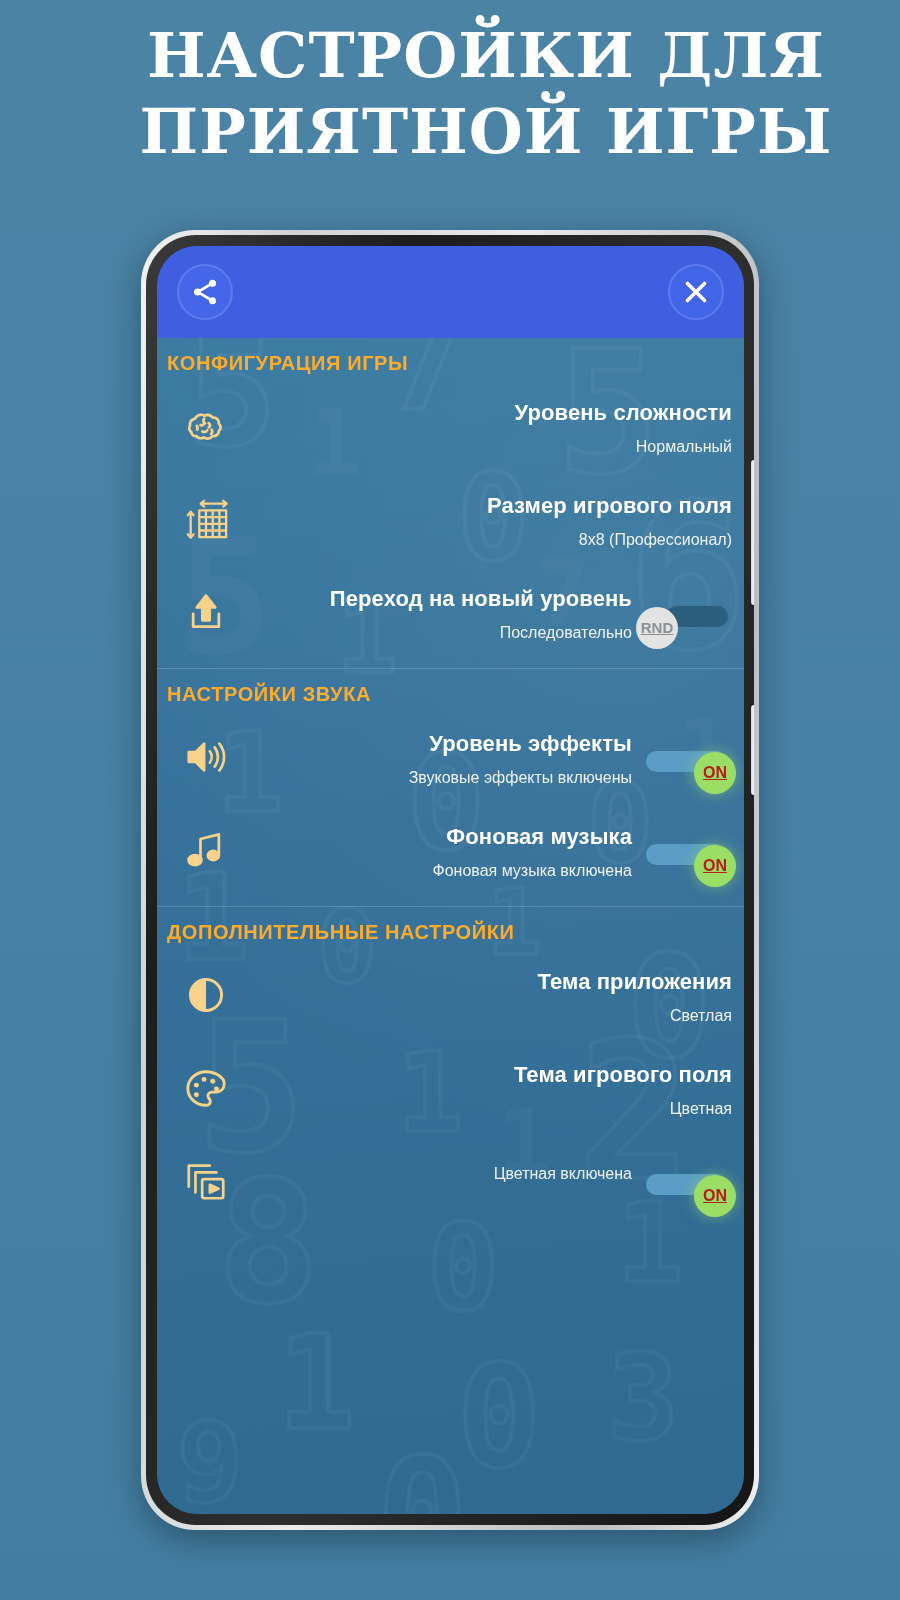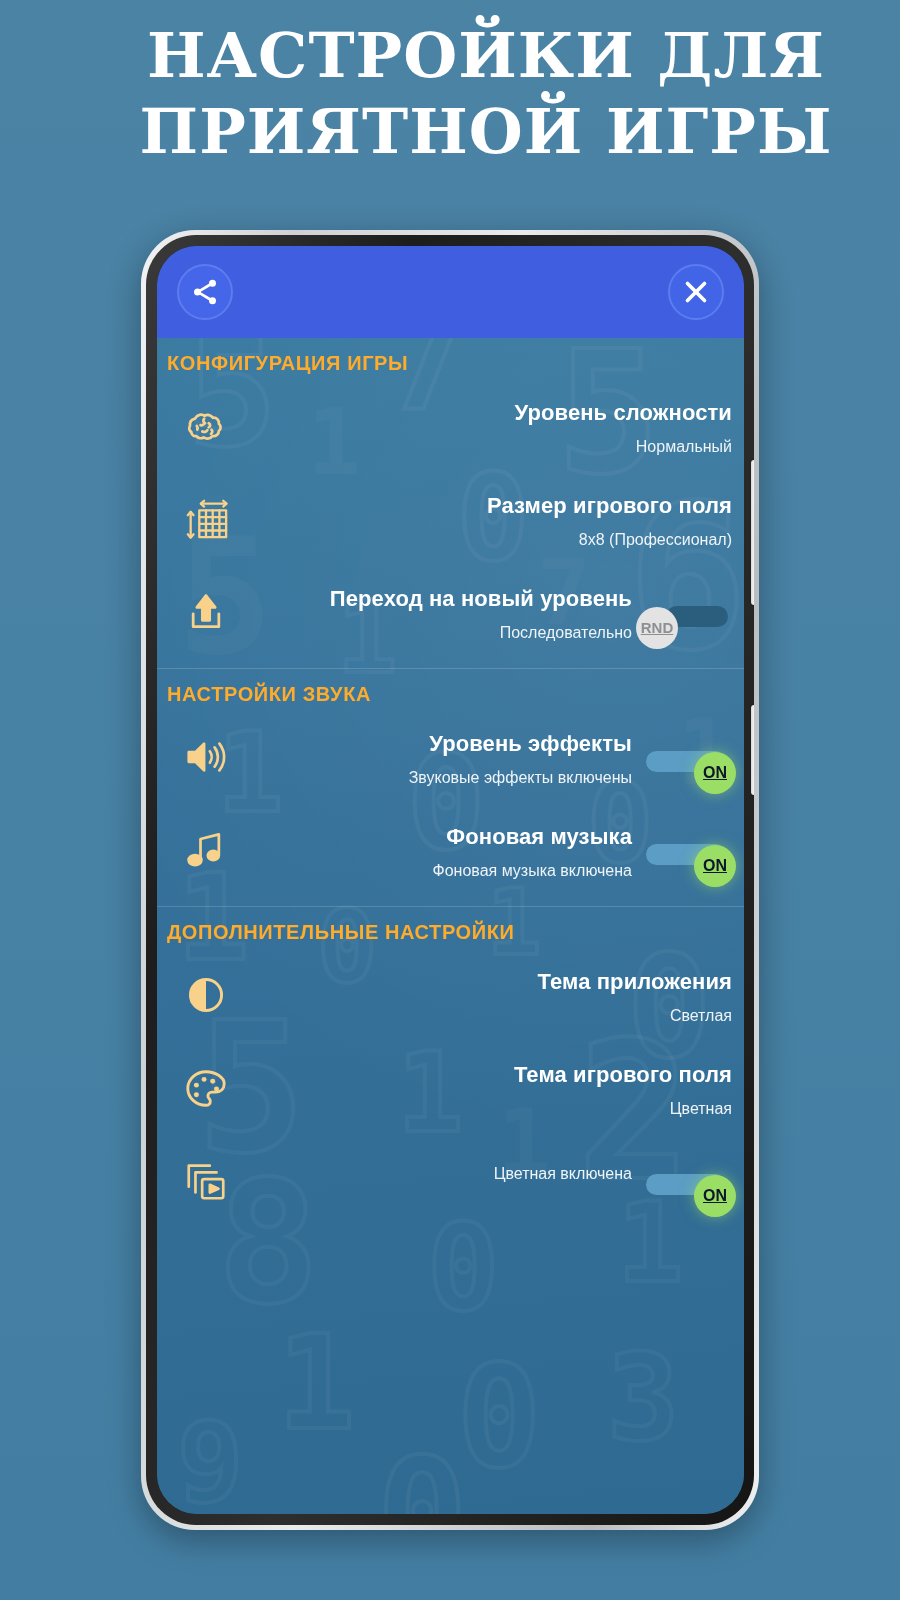--- a/index.html
+++ b/index.html
@@ -182,21 +182,21 @@
     top: 11px;
     width: 42px; height: 42px;
     border-radius: 50%;
     display: flex; align-items: center; justify-content: center;
     font-size: 16px; font-weight: bold; text-decoration: underline;
   }
   .toggle.on .track { background: #5b9dc4; }
   .toggle.on .knob {
     right: -4px;
     background: #9ade66;
-    color: #0f172a;
+    color: #b91c1c;
     box-shadow: 0 0 14px rgba(154,222,102,.55);
   }
   .toggle.off .track { background: #2b5e7c; left: 26px; width: 62px; }
   .toggle.off .knob {
     left: -4px;
     background: #e3e3e3;
     color: #8d9093;
     font-size: 15px;
   }
 

